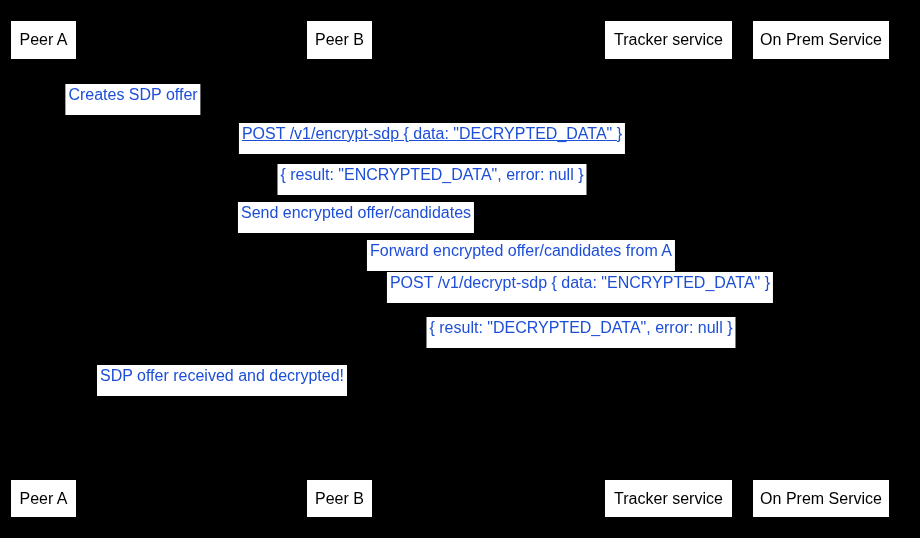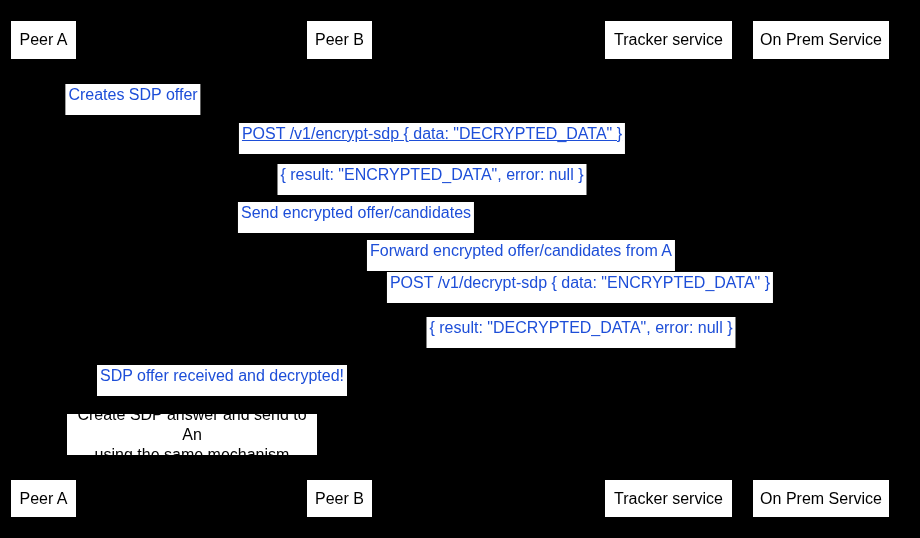--- a/index.html
+++ b/index.html
@@ -83,21 +83,19 @@
 
   <div class="msg-label m0">Creates SDP offer</div>
   <div class="msg-label m1">POST /v1/encrypt-sdp { data: "DECRYPTED_DATA" }</div>
   <div class="msg-label m2">{ result: "ENCRYPTED_DATA", error: null }</div>
   <div class="msg-label m3">Send encrypted offer/candidates</div>
   <div class="msg-label m4">Forward encrypted offer/candidates from A</div>
   <div class="msg-label m5">POST /v1/decrypt-sdp { data: "ENCRYPTED_DATA" }</div>
   <div class="msg-label m6">{ result: "DECRYPTED_DATA", error: null }</div>
   <div class="msg-label m7">SDP offer received and decrypted!</div>
 
-  <div class="note-box note">Create SDP answer and send to An
-using the same mechanism</div>
 
   <div class="actor-box p-a-bot">Peer A</div>
   <div class="actor-box p-b-bot">Peer B</div>
   <div class="actor-box p-tr-bot">Tracker service</div>
   <div class="actor-box p-op-bot">On Prem Service</div>
 
 </div>
 
 </body></html>

